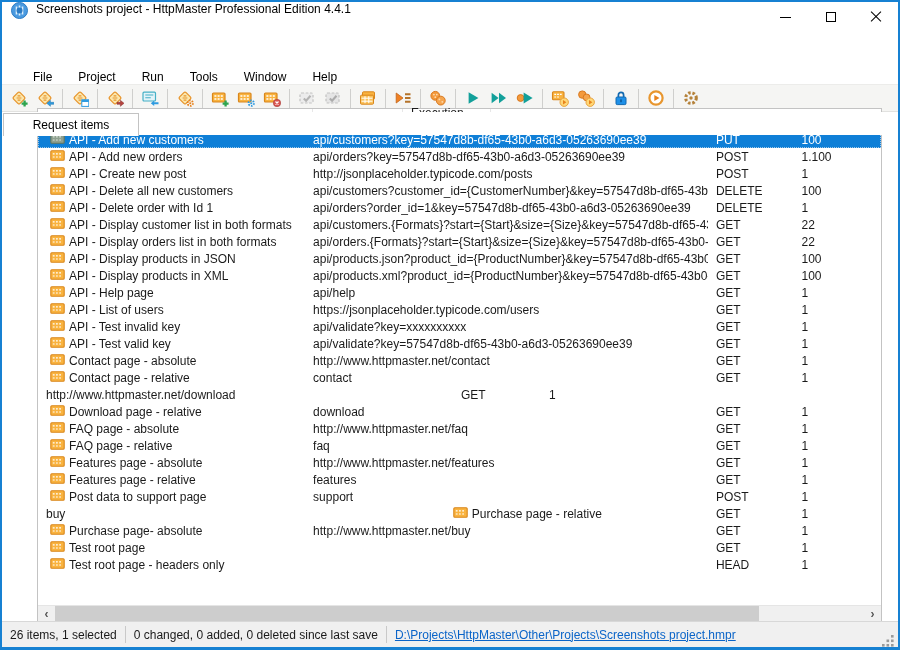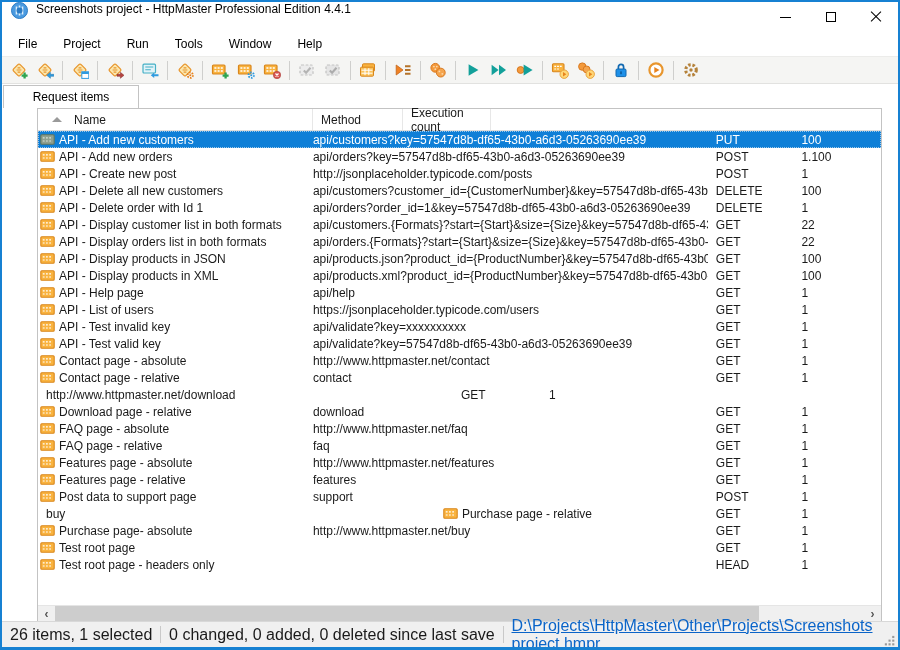--- a/index.html
+++ b/index.html
@@ -20,21 +20,21 @@
   .title-text { flex: 1; font-size: 12px; color: #000; white-space: nowrap; }
   .win-btns { display: flex; height: 100%; }
   .win-btn { width: 45px; height: 100%; display: flex; align-items: center; justify-content: center; cursor: default; }
   .glyph-min { width: 11px; height: 1px; background: #000; display: block; }
   .glyph-max { width: 10px; height: 10px; border: 1px solid #000; display: block; }
   .glyph-close { width: 12px; height: 12px; display: block; position: relative; }
   .glyph-close:before, .glyph-close:after { content: ""; position: absolute; left: -1px; top: 5px; width: 14px; height: 1px; background: #000; }
   .glyph-close:before { transform: rotate(45deg); }
   .glyph-close:after  { transform: rotate(-45deg); }
   
-  .menubar { height: 24px; display: flex; align-items: center; background: #fff; padding-left: 3px; }
+  .menubar { height: 24px; display: flex; align-items: flex-end; background: #fff; padding-left: 18px; margin-top: 28px; }
   .menu-item { display: flex; align-items: center; padding: 0 13px; color: #000; cursor: default; }
   
   .toolbar { height: 28px; background: #f5f5f3; border-top: 1px solid #ececea; border-bottom: 1px solid #e2e2e0;
              display: flex; align-items: center; padding-left: 4px; }
   .tb-btn { width: 26px; height: 25px; display: flex; align-items: center; justify-content: center; border-radius: 2px; }
   .tb-btn svg { display: block; }
   .tb-btn.disabled { opacity: .9; }
   .tb-sep { width: 1px; height: 19px; background: #cfcfcd; margin: 0 4px; }
   
   .tabstrip { height: 23px; padding-left: 1px; display: flex; align-items: flex-end; background: #fff; position: relative; z-index: 2; }
@@ -45,32 +45,32 @@
                 border: 1px solid #c3c3c3; background: #fff; display: flex; flex-direction: column; margin-left: 28px; }
   .thead { display: flex; height: 22px; border-bottom: 1px solid #dcdcdc; flex: 0 0 auto; background: #fff; }
   .th { display: flex; align-items: center; padding-left: 8px; color: #1a1a1a; border-right: 1px solid #e7e7e7; cursor: default; }
   .th.name { width: 275px; } .th.url { width: 415px; } .th.method { width: 90px; } .th.count { width: 88px; }
   .th.fill { flex: 1; border-right: none; }
   .sort-asc { width: 0; height: 0; border-left: 5px solid transparent; border-right: 5px solid transparent;
               border-bottom: 5px solid #9a9a9a; margin: 0 12px 0 6px; }
   .tbody { flex: 1 1 auto; overflow: hidden; }
   .trow { display: flex; height: 17px; align-items: center; }
   .trow .c { padding-left: 8px; white-space: nowrap; overflow: hidden; }
-  .trow .c.name { width: 275px; display: flex; align-items: center; padding-left: 2px; }
+  .trow .c.name { width: 275px; display: flex; align-items: flex-start; padding-left: 12px; }
   .trow .c.url { width: 415px; } .trow .c.method { width: 90px; } .trow .c.count { width: 88px; padding-left: 6px; }
   .trow .ric { display: inline-flex; margin-right: 4px; flex: 0 0 auto; }
   .trow.selected { background: #0f7fd7; color: #fff; outline: 1px dotted #9cc7e8; outline-offset: -1px; }
   
   .hscroll { flex: 0 0 17px; background: #f0f0f0; border-top: 1px solid #e5e5e5; display: flex; align-items: stretch; }
   .hs-arrow { width: 17px; display: flex; align-items: center; justify-content: center; color: #555; font-size: 12px; font-weight: bold; }
   .hs-track { flex: 1; position: relative; }
   .hs-thumb { position: absolute; left: 0; top: 0; bottom: 0; width: 87%; background: #cdcdcd; }
   
   .statusbar { position: absolute; left: 0; right: 0; bottom: 0; height: 26px; background: #f0f0f0;
-               border-top: 1px solid #d8d8d8; display: flex; align-items: center; font-size: 16px; color: #1a1a1a; }
+               border-top: 1px solid #d8d8d8; display: flex; align-items: center; font-size: 12px; color: #1a1a1a; }
   .sb-sec { padding: 0 8px; white-space: nowrap; }
   .sb-sep { width: 1px; height: 17px; background: #c9c9c9; }
   .sb-link { color: #0a64c8; text-decoration: underline; margin-left: 8px; cursor: pointer; }
   .sb-grip { margin-left: auto; margin-right: 3px; align-self: flex-end; width: 14px; height: 14px; }
 </style>
 </head>
 <body>
 
 <div class="titlebar">
   <svg class="app-icon" viewBox="0 0 17 17">

